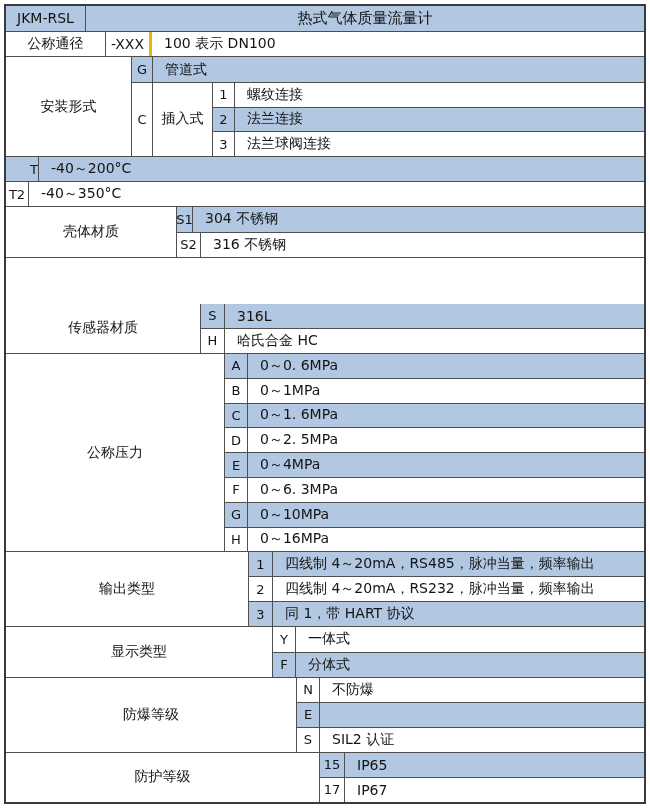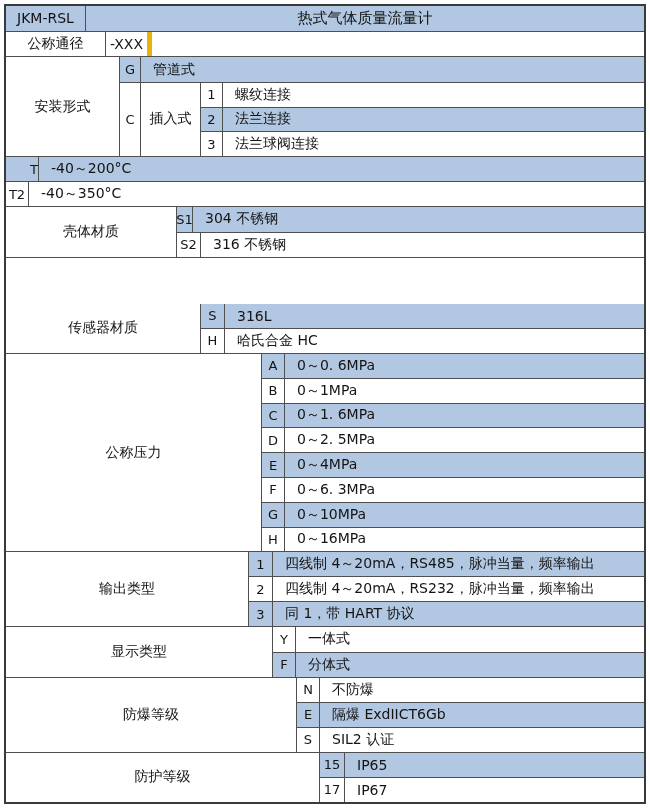--- a/index.html
+++ b/index.html
@@ -21,39 +21,40 @@
   .row{flex:1 1 0;display:flex;flex-direction:row;border-bottom:1px solid #4f4f4f;
        box-sizing:border-box;min-height:0;}
   .stack > :last-child{border-bottom:none;}
   .subsec{flex:3 1 0;display:flex;flex-direction:row;min-height:0;}
   .code-cell{justify-content:center;border-right:1px solid #4f4f4f;
        font-size:13px;flex:0 0 auto;}
   .value-cell{flex:1 1 0;padding-left:12px;}
   .blue{background:#b2c7e1;}
   .title-cell{flex:1 1 0;justify-content:center;font-size:15px;font-family:Liberation Serif, serif;}
   .model-cell{justify-content:center;border-right:1px solid #4f4f4f;flex:0 0 auto;}
-  .mid-cell{justify-content:center;border-right:5px solid #eab308;flex:0 0 auto;background:#fff;}
+  .mid-cell{justify-content:center;border-right:3px solid #eab308;flex:0 0 auto;background:#fff;}
 </style>
 </head>
 <body>
 
 <div class="spec-table">
 
   <div class="sec blue" style="flex:1 1 0;">
     <div class="cell model-cell" style="width:80px;">JKM-RSL</div>
     <div class="cell title-cell">热式气体质量流量计</div>
   </div>
 
   <div class="sec" style="flex:1 1 0;">
     <div class="cell label-cell" style="width:100px;">公称通径</div>
     <div class="cell mid-cell" style="width:46px;">-XXX</div>
+    <div class="cell value-cell">100 表示 DN100</div>
   </div>
 
   <div class="sec" style="flex:4 1 0;">
-    <div class="cell label-cell" style="width:114px;">安装形式</div>
+    <div class="cell label-cell" style="width:126px;">安装形式</div>
     <div class="stack">
       <div class="row blue">
         <div class="cell code-cell" style="width:21px;">G</div>
         <div class="cell value-cell">管道式</div>
       </div>
       <div class="subsec">
         <div class="cell code-cell" style="width:21px;">C</div>
         <div class="cell label-cell" style="width:60px;">插入式</div>
         <div class="stack">
           <div class="row">
@@ -108,21 +109,21 @@
         <div class="cell value-cell">316L</div>
       </div>
       <div class="row">
         <div class="cell code-cell" style="width:24px;">H</div>
         <div class="cell value-cell">哈氏合金 HC</div>
       </div>
     </div>
   </div>
 
   <div class="sec" style="flex:8 1 0;">
-    <div class="cell label-cell" style="width:256px;">公称压力</div>
+    <div class="cell label-cell" style="width:219px;">公称压力</div>
     <div class="stack">
       <div class="row blue">
         <div class="cell code-cell" style="width:23px;">A</div>
         <div class="cell value-cell">0～0. 6MPa</div>
       </div>
       <div class="row">
         <div class="cell code-cell" style="width:23px;">B</div>
         <div class="cell value-cell">0～1MPa</div>
       </div>
       <div class="row blue">
@@ -186,21 +187,20 @@
 
   <div class="sec" style="flex:3 1 0;">
     <div class="cell label-cell" style="width:291px;">防爆等级</div>
     <div class="stack">
       <div class="row">
         <div class="cell code-cell" style="width:23px;">N</div>
         <div class="cell value-cell">不防爆</div>
       </div>
       <div class="row blue">
         <div class="cell code-cell" style="width:23px;">E</div>
-        <div class="cell value-cell">隔爆 ExdIICT6Gb</div>
       </div>
       <div class="row">
         <div class="cell code-cell" style="width:23px;">S</div>
         <div class="cell value-cell">SIL2 认证</div>
       </div>
     </div>
   </div>
 
   <div class="sec" style="flex:2 1 0;">
     <div class="cell label-cell" style="width:314px;">防护等级</div>

